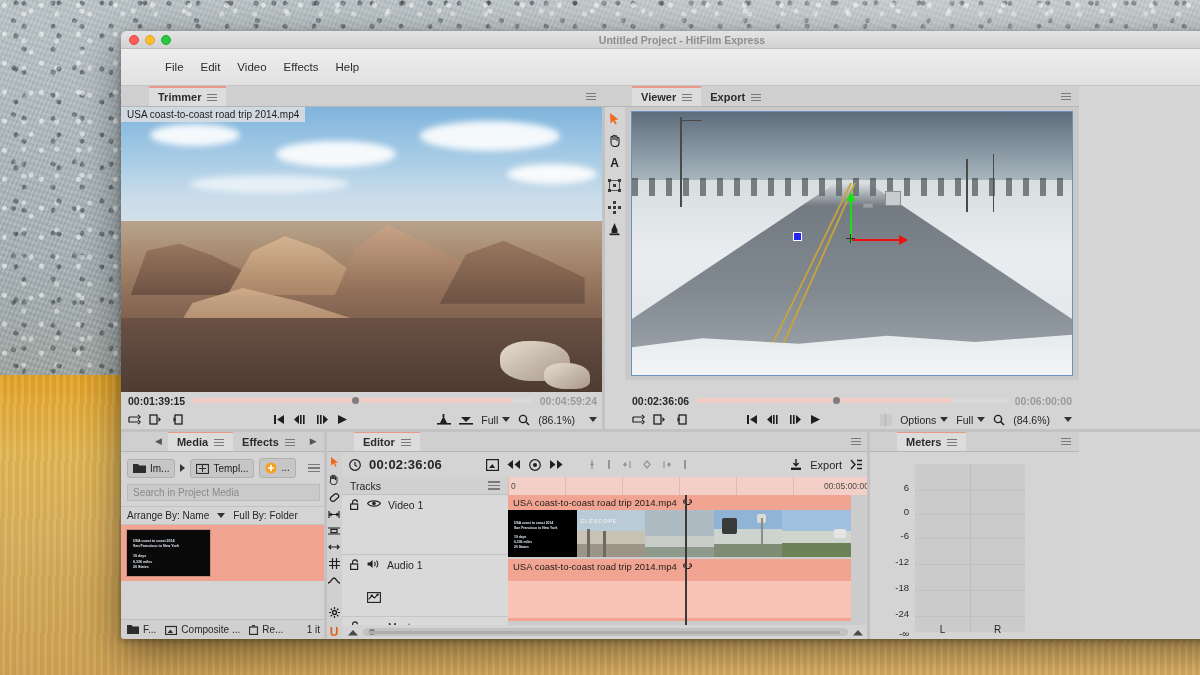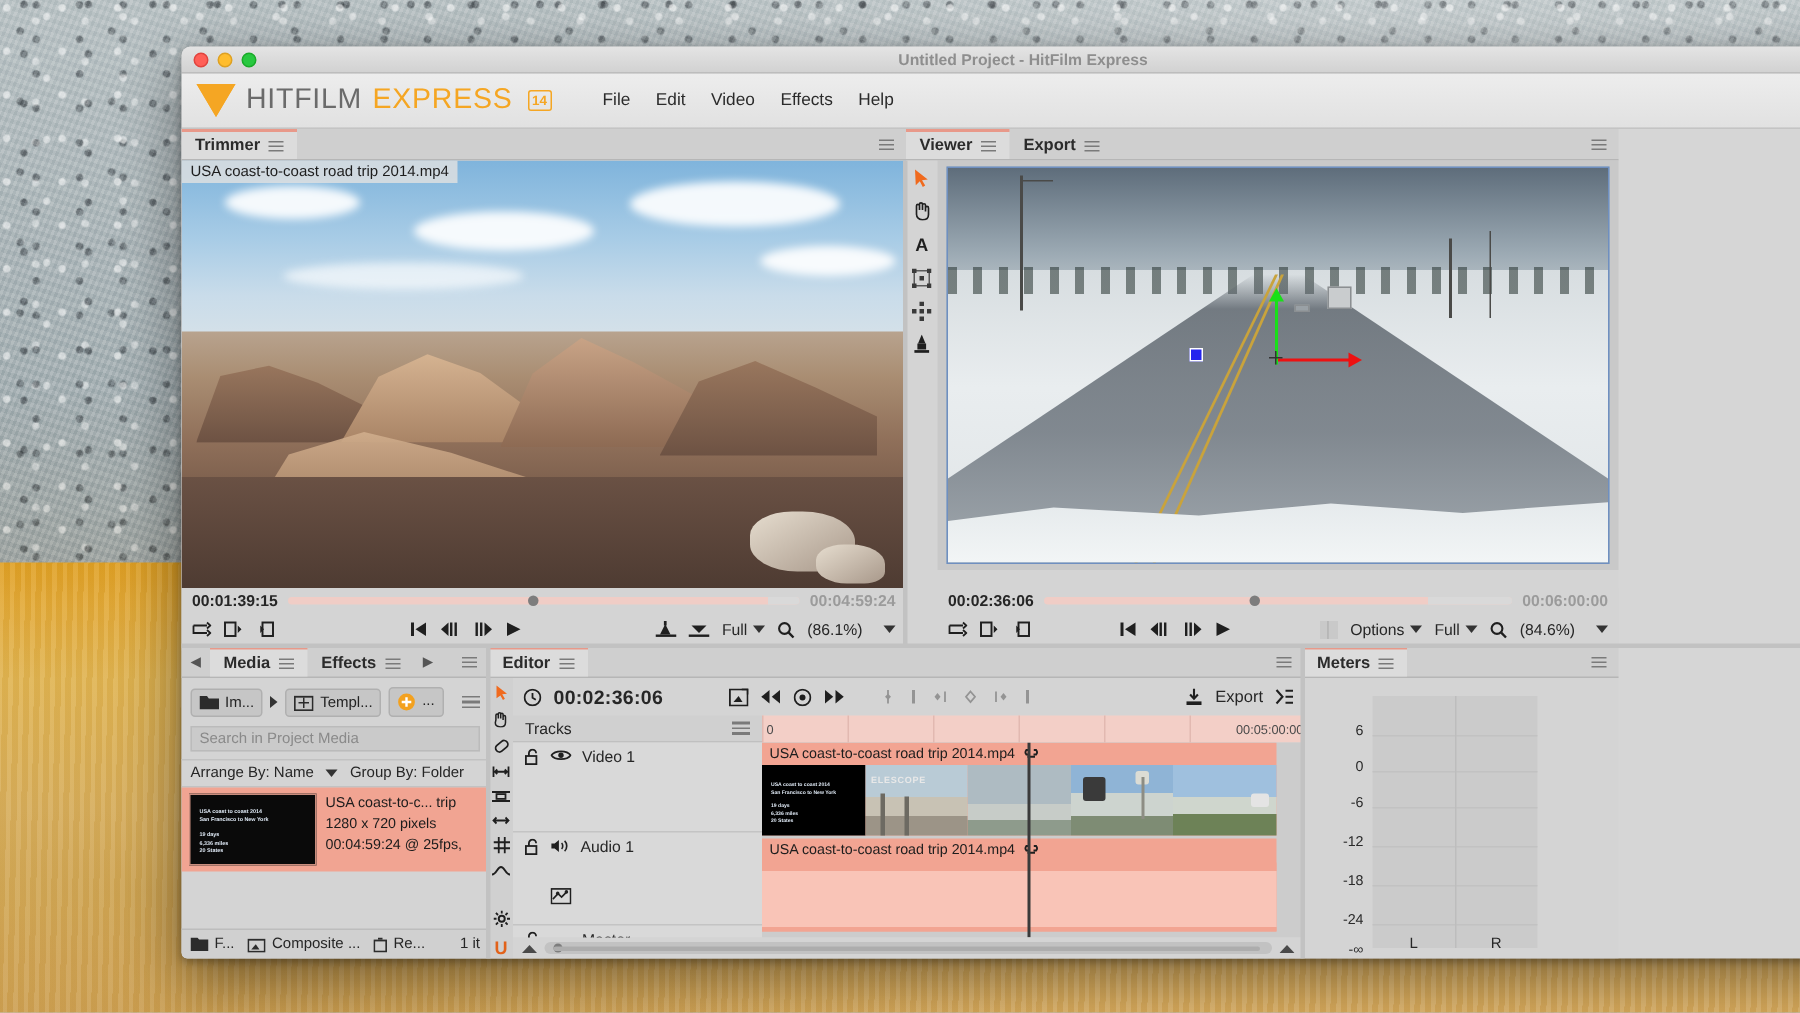--- a/index.html
+++ b/index.html
@@ -95,21 +95,21 @@
   .logo .ver {
     font-size:9px; color:#f5a623; border:1.5px solid #f5a623; border-radius:2px;
     padding:1px 2px; font-weight:bold; margin-left:3px;
   }
   .menus { display:flex; gap:17px; margin-left:34px; font-size:11.5px; color:#2b2b2b; }
   .menus span { cursor:default; }
 
   
   .tabstrip {
     height:21px; background:#cfcfcf; border-bottom:1px solid #b6b6b6;
-    display:flex; align-items:stretch; position:relative;
+    display:flex; align-items:stretch; position:relative;padding-left:28px;
   }
   .tab {
     display:flex; align-items:center; gap:6px; padding:0 9px;
     font-size:11px; font-weight:bold; color:#2b2b2b;
     border-top:2px solid transparent;
   }
   .tab.active { background:#dcdcdc; border-top:2px solid #e8998a; }
   .tab.plain { font-weight:bold; }
   .hamb { display:inline-block; width:10px; }
   .hamb i { display:block; height:1px; background:#7a7a7a; margin:2px 0; }
@@ -302,26 +302,20 @@
   <div class="titlebar">
     <div class="traffic">
       <div class="tl r"></div>
       <div class="tl y"></div>
       <div class="tl g"></div>
     </div>
     <div class="wintitle">Untitled Project - HitFilm Express</div>
   </div>
 
   <div class="menubar">
-    <div class="logo">
-      <div class="tri"></div>
-      <span class="wm1">HITFILM</span>
-      <span class="wm2">EXPRESS</span>
-      <span class="ver">14</span>
-    </div>
     <div class="menus">
       <span>File</span>
       <span>Edit</span>
       <span>Video</span>
       <span>Effects</span>
       <span>Help</span>
     </div>
   </div>
 
   <div class="panel" id="trimmer">
@@ -678,38 +672,33 @@
         </span>
     </div>
 
     <div class="search">
       <span>Search in Project Media</span>
     </div>
 
     <div class="arrangerow">
       <span>Arrange By: Name</span>
       <span class="caret"></span>
-      <span>Group By: Folder</span>
+      <span>Full By: Folder</span>
     </div>
 
     <div class="mediaitem">
       <div class="mthumb">
         <div class="tt">
           <div>USA coast to coast 2014</div>
           <div>San Francisco to New York</div>
           <div style="height:5px"></div>
           <div>19 days</div>
           <div>6,336 miles</div>
           <div>20 States</div>
         </div>
-      </div>
-      <div class="minfo">
-        <div>USA coast-to-c... trip</div>
-        <div>1280 x 720 pixels</div>
-        <div>00:04:59:24 @ 25fps,</div>
       </div>
     </div>
 
     <div class="mstatus">
       <span style="display:flex;align-items:center;gap:4px">
         <span>
             <svg width="12" height="9" viewBox="0 0 12 9">
               <path d="M0 0h4.6l1.1 1.4H12V9H0z" fill="#2c2c2c"></path>
             </svg>
           </span>

